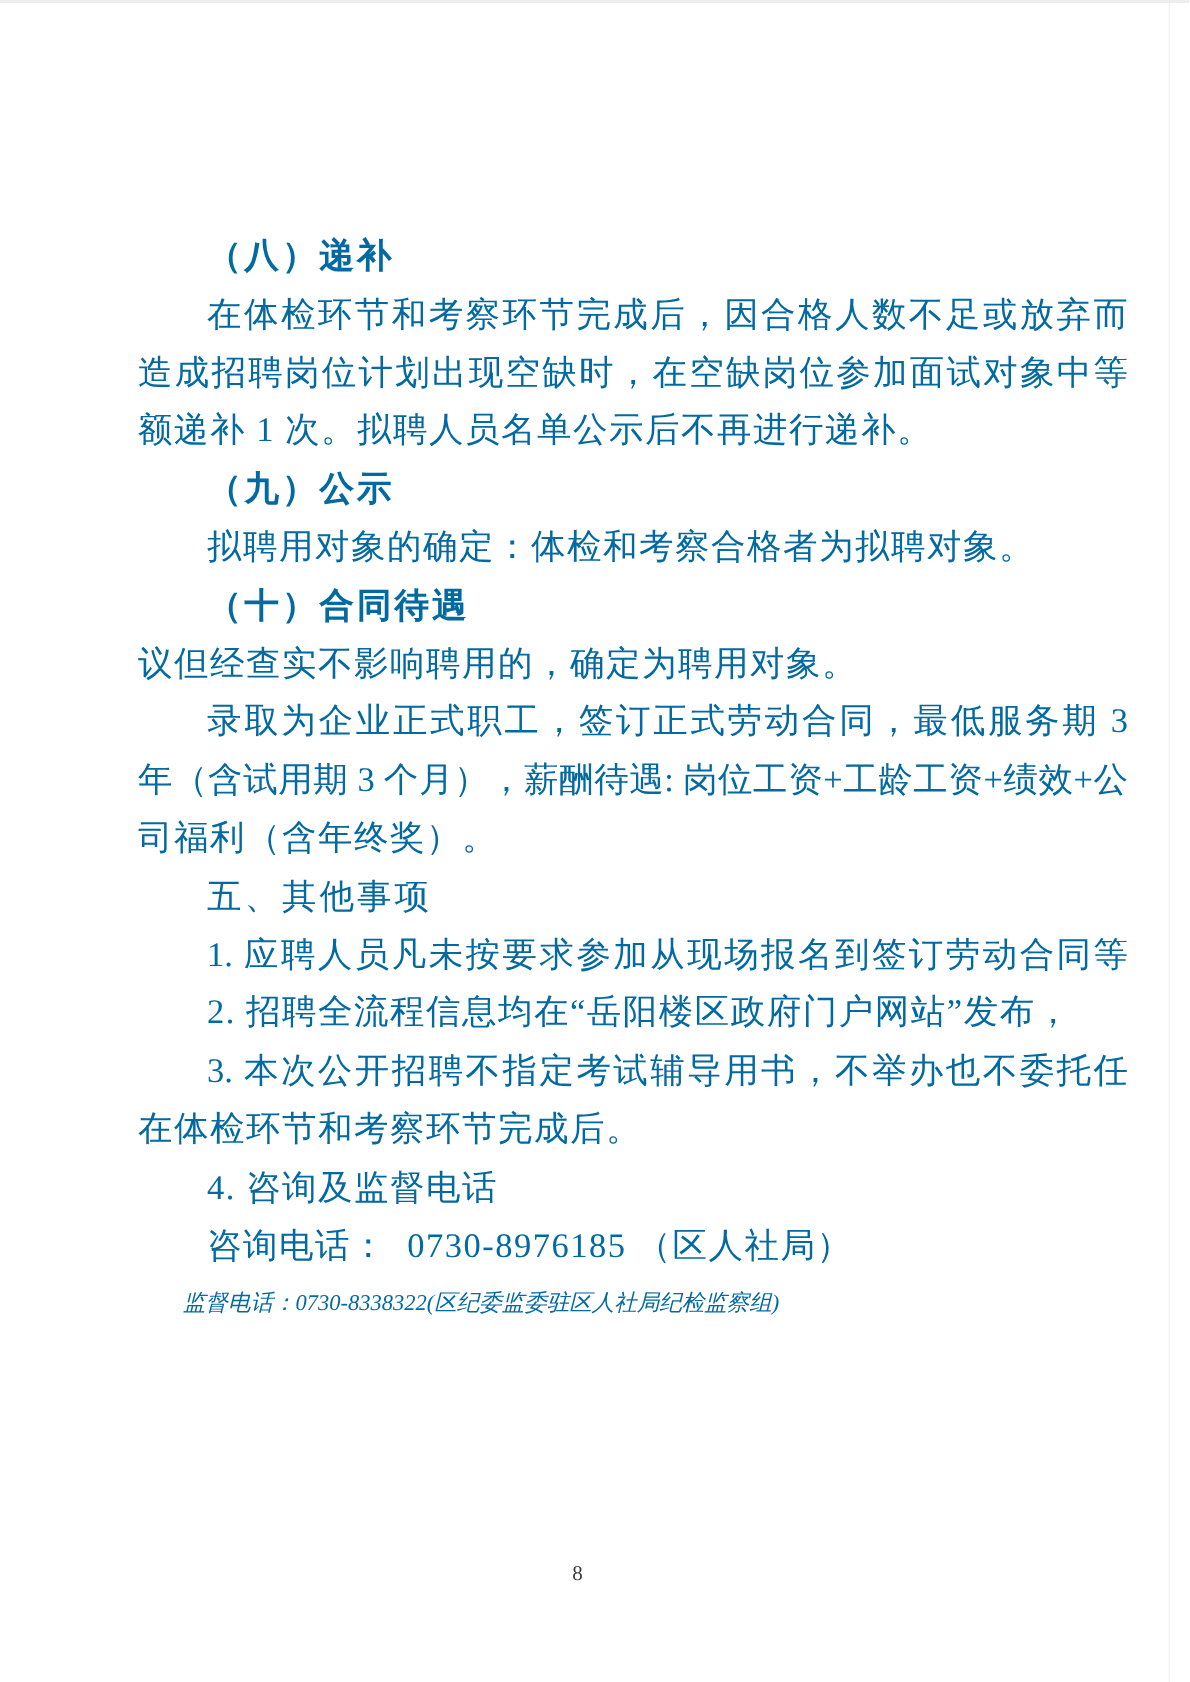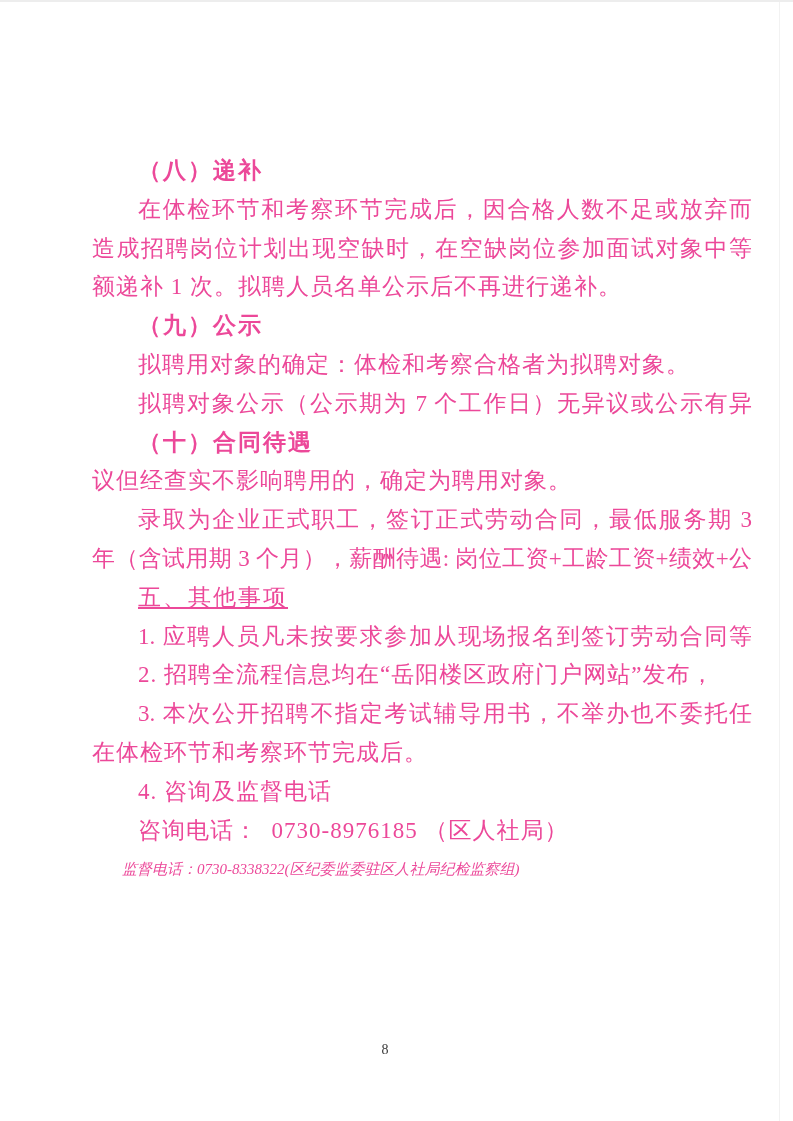--- a/index.html
+++ b/index.html
@@ -24,39 +24,39 @@
     height: 100%;
     background: rgba(0,0,0,0.05);
   }
   .content {
     position: absolute;
     left: 92px;
     top: 150px;
     width: 660px;
     font-size: 23px;
     line-height: 38.8px;
-    color: #ec4899;
+    color: #0369a1;
     letter-spacing: 1px;
   }
   .line {
     height: 38.8px;
     white-space: pre-wrap;
     overflow: hidden;
   }
   .indent { text-indent: 2em; }
   .stretch {
     letter-spacing: 0;
     text-align: justify;
     text-align-last: justify;
   }
   .heading {
     font-weight: bold;
     letter-spacing: 2px;
   }
-  .subheading { letter-spacing: 2px; text-decoration: underline; }
+  .subheading { letter-spacing: 2px; }
   .tight {
     letter-spacing: 0;
     font-size: 15px;
     white-space: nowrap;
     font-style: italic;
   }
   .pagenum {
     position: absolute;
     left: 0;
     top: 1040px;
@@ -74,26 +74,26 @@
 
   <div class="content">
 
     <div class="line heading indent">（八）递补</div>
     <div class="line indent stretch">在体检环节和考察环节完成后，因合格人数不足或放弃而</div>
     <div class="line stretch">造成招聘岗位计划出现空缺时，在空缺岗位参加面试对象中等</div>
     <div class="line">额递补 1 次。拟聘人员名单公示后不再进行递补。</div>
 
     <div class="line heading indent">（九）公示</div>
     <div class="line indent">拟聘用对象的确定：体检和考察合格者为拟聘对象。</div>
-    <div class="line indent stretch">拟聘对象公示（公示期为 7 个工作日）无异议或公示有异</div>
     <div class="line heading indent">（十）合同待遇</div>
 
     <div class="line">议但经查实不影响聘用的，确定为聘用对象。</div>
     <div class="line indent stretch">录取为企业正式职工，签订正式劳动合同，最低服务期 3</div>
     <div class="line stretch">年（含试用期 3 个月），薪酬待遇: 岗位工资+工龄工资+绩效+公</div>
+    <div class="line">司福利（含年终奖）。</div>
 
     <div class="line subheading indent">五、其他事项</div>
     <div class="line indent stretch">1. 应聘人员凡未按要求参加从现场报名到签订劳动合同等</div>
     <div class="line indent">2. 招聘全流程信息均在“岳阳楼区政府门户网站”发布，</div>
     <div class="line indent stretch">3. 本次公开招聘不指定考试辅导用书，不举办也不委托任</div>
     <div class="line">在体检环节和考察环节完成后。</div>
     <div class="line indent">4. 咨询及监督电话</div>
     <div class="line indent">咨询电话：  0730-8976185 （区人社局）</div>
     <div class="line indent tight">监督电话：0730-8338322(区纪委监委驻区人社局纪检监察组)</div>
   </div>

